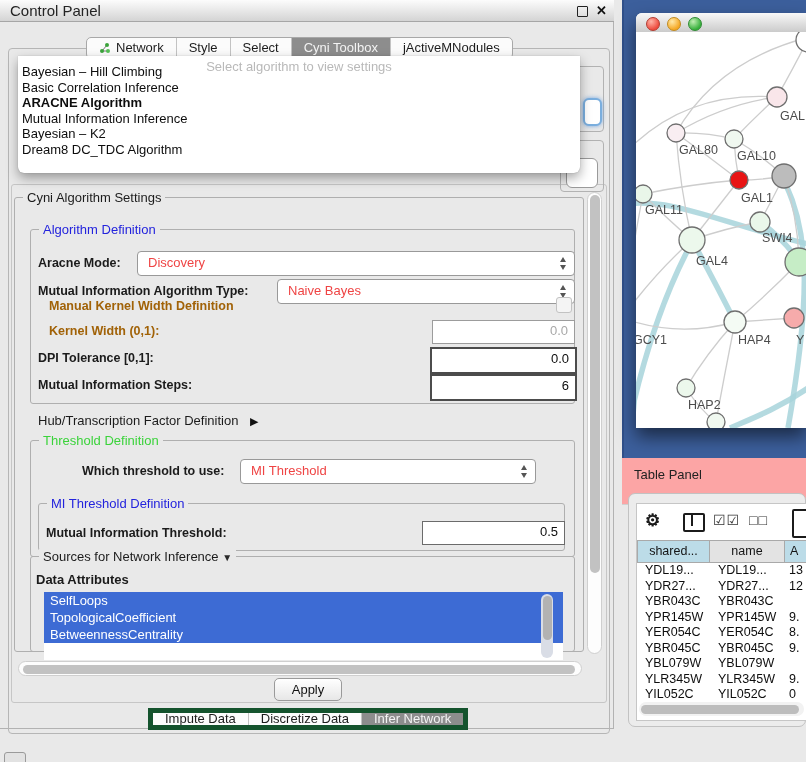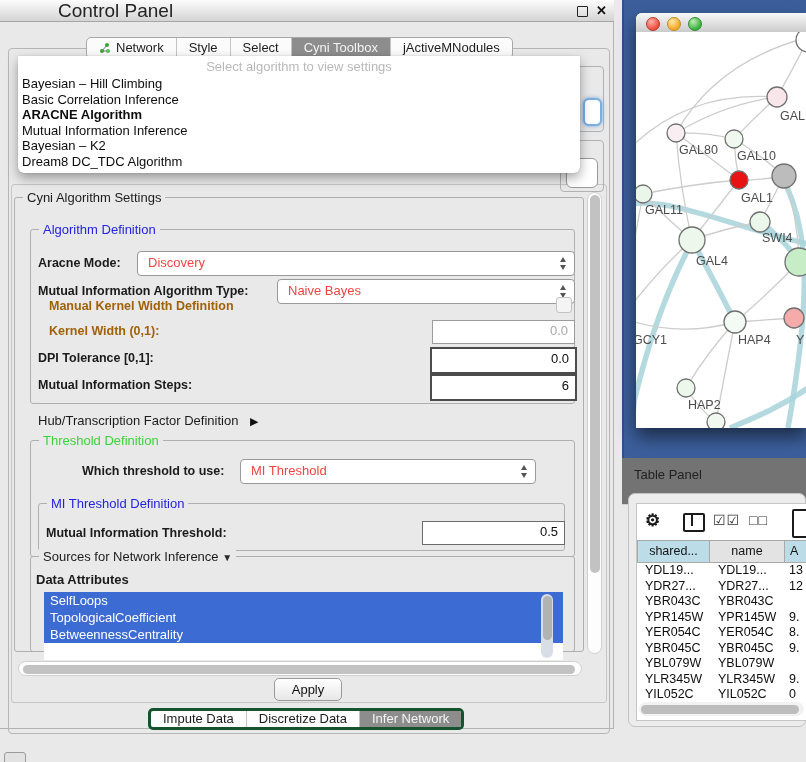--- a/index.html
+++ b/index.html
@@ -7,21 +7,21 @@
     width:806px;height:762px;overflow:hidden;position:relative;
     background:#e9e9e9;
     font-family:"Liberation Sans", sans-serif;
     -webkit-font-smoothing:antialiased;
   }
   .abs{position:absolute;box-sizing:border-box;}
 
   
   .cp-window{left:0;top:8;width:614px;height:729px;background:#e9e9e9;border:1px solid #b2b2b2;border-left:none;}
   .cp-titlebar{left:0;top:8;width:614px;height:22px;background:linear-gradient(#fcfcfc,#d4d4d4);border-bottom:1px solid #a6a6a6;z-index:6;}
-  .cp-title{position:absolute;left:10px;top:0;line-height:22px;font-size:19px;color:#242424;margin-left:48px;}
+  .cp-title{position:absolute;left:10px;top:0;line-height:22px;font-size:15px;color:#242424;}
   .float-btn{position:absolute;right:26px;top:6px;width:9px;height:9px;border:1.5px solid #222;border-radius:1px;}
   .close-btn{position:absolute;right:7px;top:0;line-height:22px;font-size:13px;font-weight:bold;color:#111;}
 
   .content-frame{left:8px;top:48px;width:602px;height:686px;border:1px solid #b6b6b6;border-radius:4px;z-index:1;}
   .inner-frame{left:11px;top:184px;width:596px;height:519px;border:1px solid #c6c6c6;border-radius:3px;z-index:1;}
 
   
   .top-tabs{left:86px;top:37px;height:22px;display:flex;border:1px solid #a8a8a8;border-radius:5px;background:#fbfbfb;overflow:hidden;z-index:7;}
   .tab{padding:0 12px;line-height:20px;font-size:13px;color:#1d1d1d;border-left:1px solid #c3c3c3;display:flex;align-items:center;gap:5px;}
   .tab:first-child{border-left:none;}
@@ -31,21 +31,21 @@
   
   .frag-box1{left:560px;top:66px;width:44px;height:66px;border:1px solid #b2b2b2;border-radius:4px;z-index:2;}
   .frag-combo{left:583px;top:98px;width:19px;height:28px;background:#fff;border:2px solid #7aaede;border-radius:6px;box-shadow:0 0 4px rgba(90,150,220,.8);z-index:3;}
   .frag-box2{left:560px;top:140px;width:44px;height:52px;border:1px solid #b2b2b2;border-radius:4px;z-index:2;}
   .frag-inner2{left:566px;top:158px;width:32px;height:30px;border:1px solid #9a9a9a;border-radius:6px;background:#fff;z-index:3;}
 
   
   .algo-popup{left:18px;top:56px;width:562px;height:117px;background:#fff;border-radius:0 0 6px 6px;
     box-shadow:0 5px 12px rgba(0,0,0,.35),0 0 1px rgba(0,0,0,.35);z-index:30;}
   .dd-placeholder{position:absolute;top:3px;left:0;width:100%;text-align:center;font-size:13px;color:#b9b9b9;}
-  .dd-items{position:absolute;top:20px;left:0;width:100%;}
+  .dd-items{position:absolute;top:8px;left:0;width:100%;}
   .dd-item{height:15.6px;line-height:15.6px;font-size:13px;color:#0d0d0d;padding-left:4px;white-space:nowrap;}
   .dd-item.bold{font-weight:bold;}
 
   
   .group{border:1px solid #afafaf;border-radius:3px;z-index:4;padding-left:32px;}
   .legend{position:absolute;top:-8px;left:8px;background:#e9e9e9;padding:0 4px;font-size:13px;color:#1c1c1c;white-space:nowrap;}
   .legend.blue{color:#2323dd;}
   .legend.green{color:#3bd33b;}
   #grp-settings{left:14px;top:197px;width:570px;height:455px;}
   #grp-algdef{left:30px;top:229px;width:545px;height:175px;}
@@ -81,39 +81,39 @@
 
   
   .vscroll{left:587px;top:192px;width:15px;height:462px;background:#fdfdfd;border:1px solid #cfcfcf;border-radius:8px;z-index:5;}
   .vscroll-thumb{position:absolute;left:1.5px;top:2px;width:10px;height:378px;background:#c2c2c2;border-radius:5px;}
   .hscroll{left:18px;top:661px;width:564px;height:15px;background:#fdfdfd;border:1px solid #cfcfcf;border-radius:8px;z-index:5;}
   .hscroll-thumb{position:absolute;left:4px;top:2.5px;width:552px;height:9px;background:#c2c2c2;border-radius:5px;}
 
   .apply-btn{left:274px;top:678px;width:68px;height:23px;border:1px solid #9a9a9a;border-radius:5px;
     background:linear-gradient(#ffffff,#e7e7e7);font-size:13px;color:#111;text-align:center;line-height:21px;z-index:5;}
 
-  .bottom-tabs{left:148px;top:708px;height:22px;display:flex;border:3px solid #14532d;border-radius:5px;background:#fcfcfc;overflow:hidden;z-index:7;}
+  .bottom-tabs{left:148px;top:708px;height:22px;display:flex;border:5px solid #14532d;border-radius:0;background:#fcfcfc;overflow:hidden;z-index:7;}
   .corner-icon{left:4px;top:752px;width:22px;height:14px;border:1px solid #9a9a9a;border-radius:3px;background:#e2e2e2;}
 
   
   .desktop{left:622px;top:0;width:184px;height:458px;background:#3c5f9c;border-left:2px solid #30508a;}
   .net-window{left:636px;top:13px;width:170px;height:415px;border-radius:6px 0 0 0;box-shadow:0 9px 18px rgba(0,0,0,.55);background:#fff;}
   .net-titlebar{position:absolute;left:0;top:0;width:100%;height:19px;background:linear-gradient(#f8f8f8,#cbcbcb);border-bottom:1px solid #9e9e9e;border-radius:6px 0 0 0;}
   .tl{position:absolute;top:3.5px;width:12px;height:12px;border-radius:50%;}
   .tl.red{left:10px;background:radial-gradient(circle at 35% 30%,#ffb3a6,#ee4b3e 70%);border:1px solid #b23b30;}
   .tl.yellow{left:31px;background:radial-gradient(circle at 35% 30%,#ffe9a8,#f5a723 70%);border:1px solid #c08a1e;}
   .tl.green{left:52px;background:radial-gradient(circle at 35% 30%,#c0eeb2,#37b03c 70%);border:1px solid #2f8a33;}
   .net-canvas{position:absolute;left:0;top:19px;width:198px;height:396px;background:#fff;overflow:hidden;}
   .net-canvas svg{display:block;}
   .edge-thin{fill:none;stroke:#cdcdcd;stroke-width:1.3;}
   .edge-thick{fill:none;stroke:#a7d3da;stroke-width:5.5;opacity:.85;}
   .node{stroke:#6f6f6f;stroke-width:1.3;}
   .node-label{font-family:"Liberation Sans",sans-serif;font-size:12.5px;fill:#4c4c4c;}
 
-  .table-strip{left:622px;top:458px;width:184px;height:47px;background:#737373;border-bottom:1px solid #d0d0d0;}
+  .table-strip{left:622px;top:458px;width:184px;height:47px;background:#fca5a5;border-bottom:1px solid #d0d0d0;}
   .table-strip span{position:absolute;left:12px;line-height:33px;font-size:13px;color:#222;}
 
   .table-window{left:628px;top:493px;width:178px;height:234px;background:#ececec;border:1px solid #c2c2c2;border-radius:7px;}
   .table-inner{position:absolute;left:7px;top:9px;width:171px;height:216px;background:#fff;border:1px solid #c6c6c6;overflow:hidden;}
   .tp-toolbar{position:absolute;left:0;top:0;width:100%;height:36px;background:#fff;}
   .gear{position:absolute;left:8px;top:6px;font-size:17px;color:#1b1b1b;font-weight:bold;}
   .split-ico{position:absolute;left:46px;top:9px;width:18px;height:15px;border:2px solid #1b1b1b;border-radius:2px;}
   .split-ico::after{content:"";position:absolute;left:6px;top:0;width:2px;height:11px;background:#1b1b1b;}
   .checks{position:absolute;left:76px;top:8px;font-size:14px;color:#333;letter-spacing:1px;}
   .unchecks{position:absolute;left:112px;top:8px;font-size:14px;color:#333;letter-spacing:1px;}

